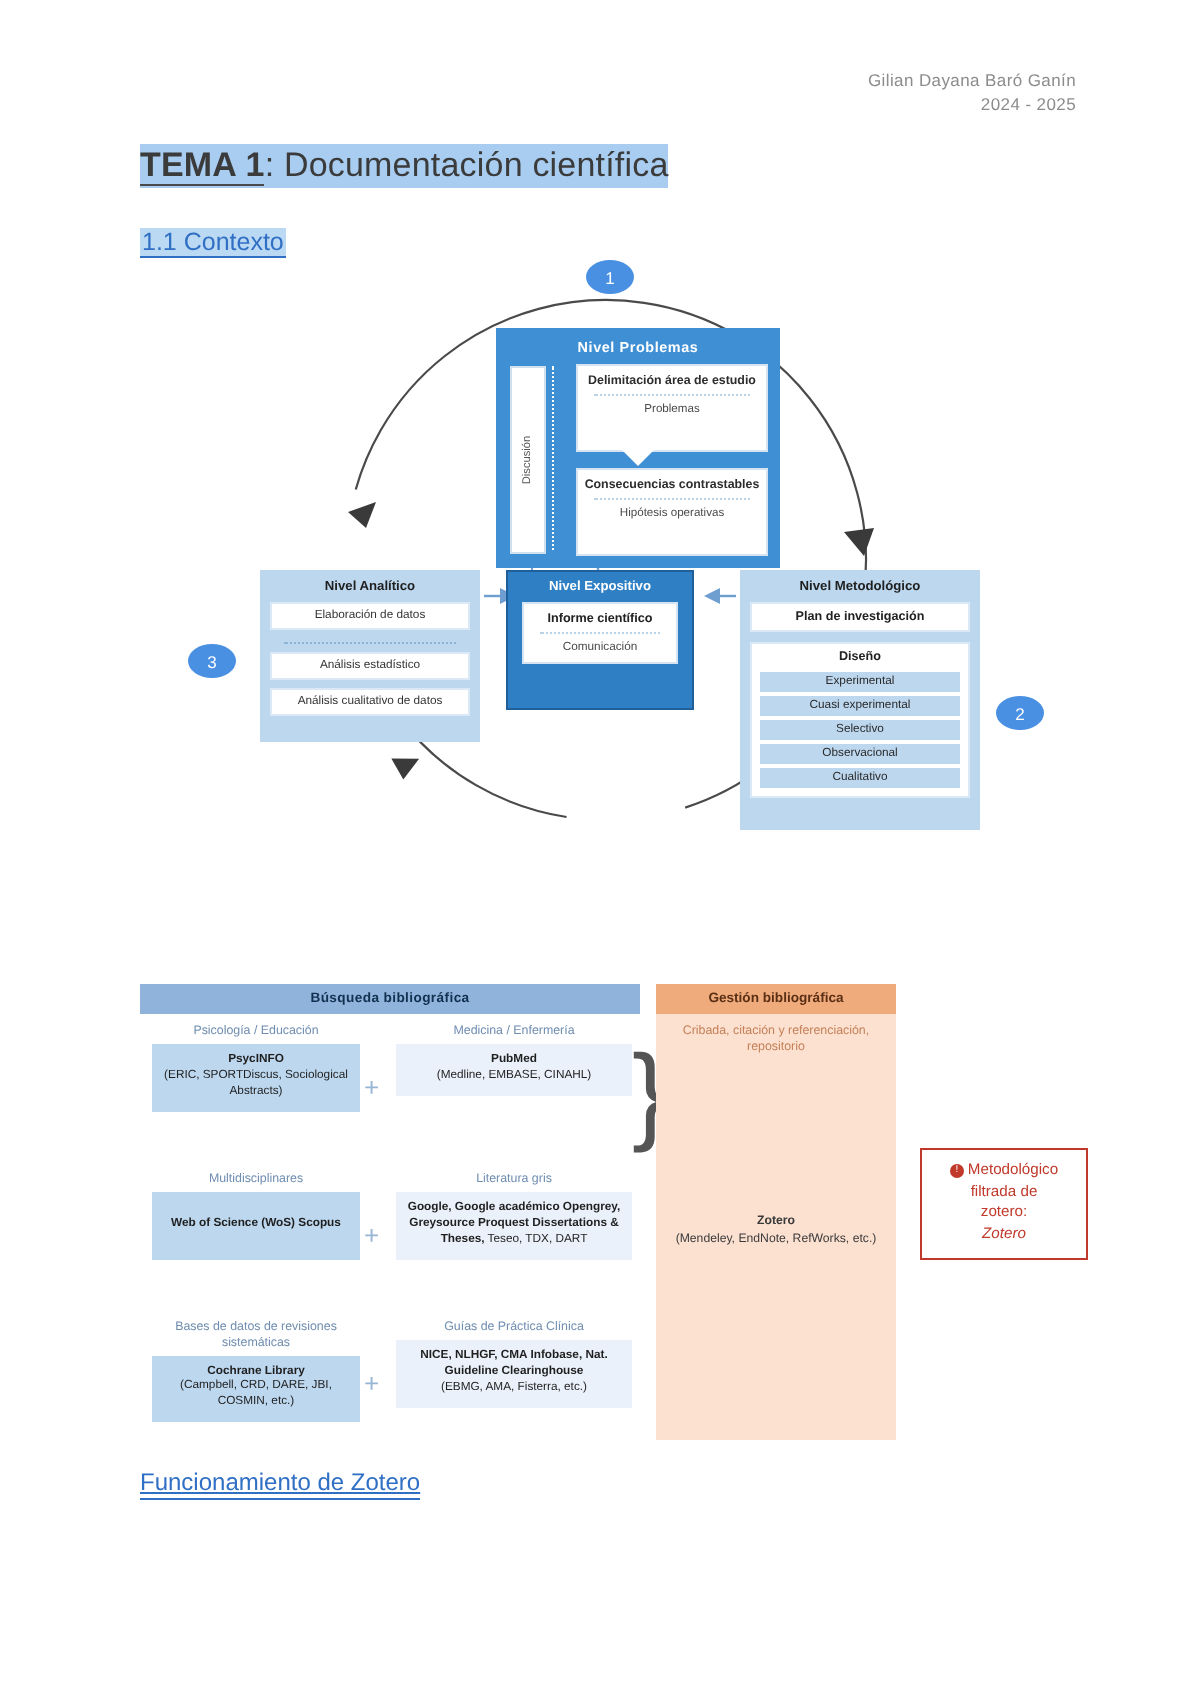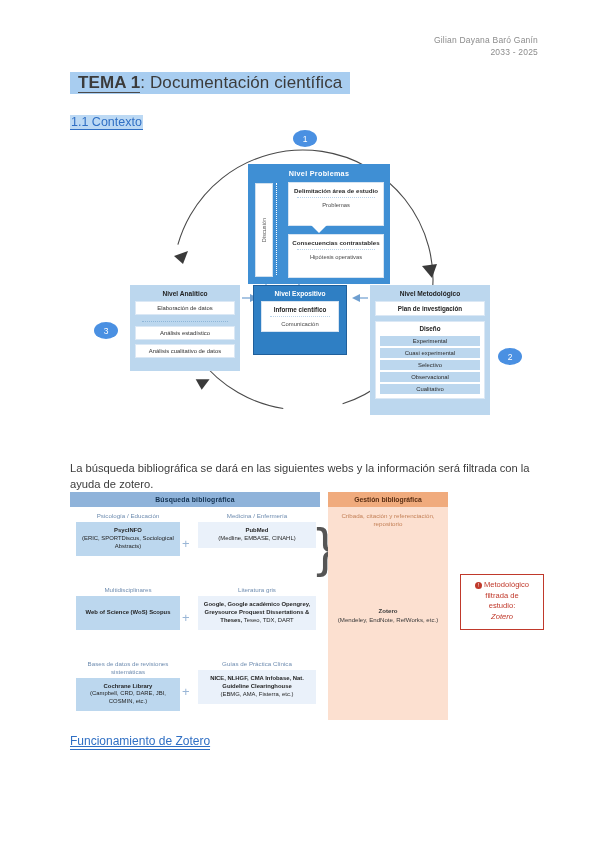--- a/index.html
+++ b/index.html
@@ -10,21 +10,21 @@
   }
   .page{position:relative;width:600px;height:848px;}
 
   
   .doc-header{position:absolute;top:34px;right:62px;text-align:right;
     font-size:8.5px;color:#8c8c8c;line-height:1.45;letter-spacing:.2px;}
 
   
   .title-wrap{position:absolute;left:70px;top:72px;}
   .title{font-size:17px;color:#3b3b3b;letter-spacing:.1px;
-    background:#a8cdf0;display:inline-block;padding:1px 8px;font-weight:400;}
+    background:#a8cdf0;display:inline-block;padding:1px 0;font-weight:400;}
   .title .t-strong{font-weight:600;border-bottom:1.4px solid #4a4a4a;}
   .subtitle-wrap{position:absolute;left:70px;top:112px;}
   .subtitle{font-size:12.5px;color:#2f6fc4;background:#bcd9f4;
     display:inline-block;padding:0 1px;border-bottom:1.2px solid #2f6fc4;font-weight:400;}
 
   
   .para{position:absolute;left:70px;top:460px;width:466px;
     font-size:11.2px;line-height:1.45;color:#3c3c3c;}
 
   
@@ -127,21 +127,21 @@
   .brace{position:absolute;left:246px;top:28px;font-size:54px;color:#555;
     font-weight:100;line-height:1;}
 </style>
 </head>
 <body>
 
 <div class="page">
 
   <div class="doc-header">
     <div>Gilian Dayana Baró Ganín</div>
-    <div>2033 - 2025</div>
+    <div>2024 - 2025</div>
   </div>
 
   <div class="title-wrap">
     <span class="title">
       <span class="t-strong">TEMA 1</span><span>: Documentación científica</span>
     </span>
   </div>
   <div class="subtitle-wrap">
     <span class="subtitle">1.1 Contexto</span>
   </div>
@@ -216,21 +216,20 @@
         <div class="nm-dis">Diseño</div>
         <div class="nm-item">Experimental</div>
         <div class="nm-item">Cuasi experimental</div>
         <div class="nm-item">Selectivo</div>
         <div class="nm-item">Observacional</div>
         <div class="nm-item">Cualitativo</div>
       </div>
     </div>
   </div>
 
-  <div class="para">La búsqueda bibliográfica se dará en las siguientes webs y la información será filtrada con la ayuda de zotero.</div>
 
   <div class="diagram2">
 
     <div class="panel-left">
       <div class="hdr-blue">Búsqueda bibliográfica</div>
 
       <div class="grid2">
 
         <div class="g-row">
           <div class="g-colL">
@@ -297,21 +296,21 @@
         <b>Zotero</b><br>
         <span>(Mendeley, EndNote, RefWorks, etc.)</span>
       </div>
     </div>
 
     <div class="redbox">
       <div class="line">
         <span class="bullet">!</span><span>Metodológico</span>
       </div>
       <div class="line">filtrada de</div>
-      <div class="line">estudio:</div>
+      <div class="line">zotero:</div>
       <div class="line it">Zotero</div>
     </div>
 
   </div>
 
   <a class="bottom-link" href="#">Funcionamiento de Zotero</a>
 
 </div>
 
 </body></html>

